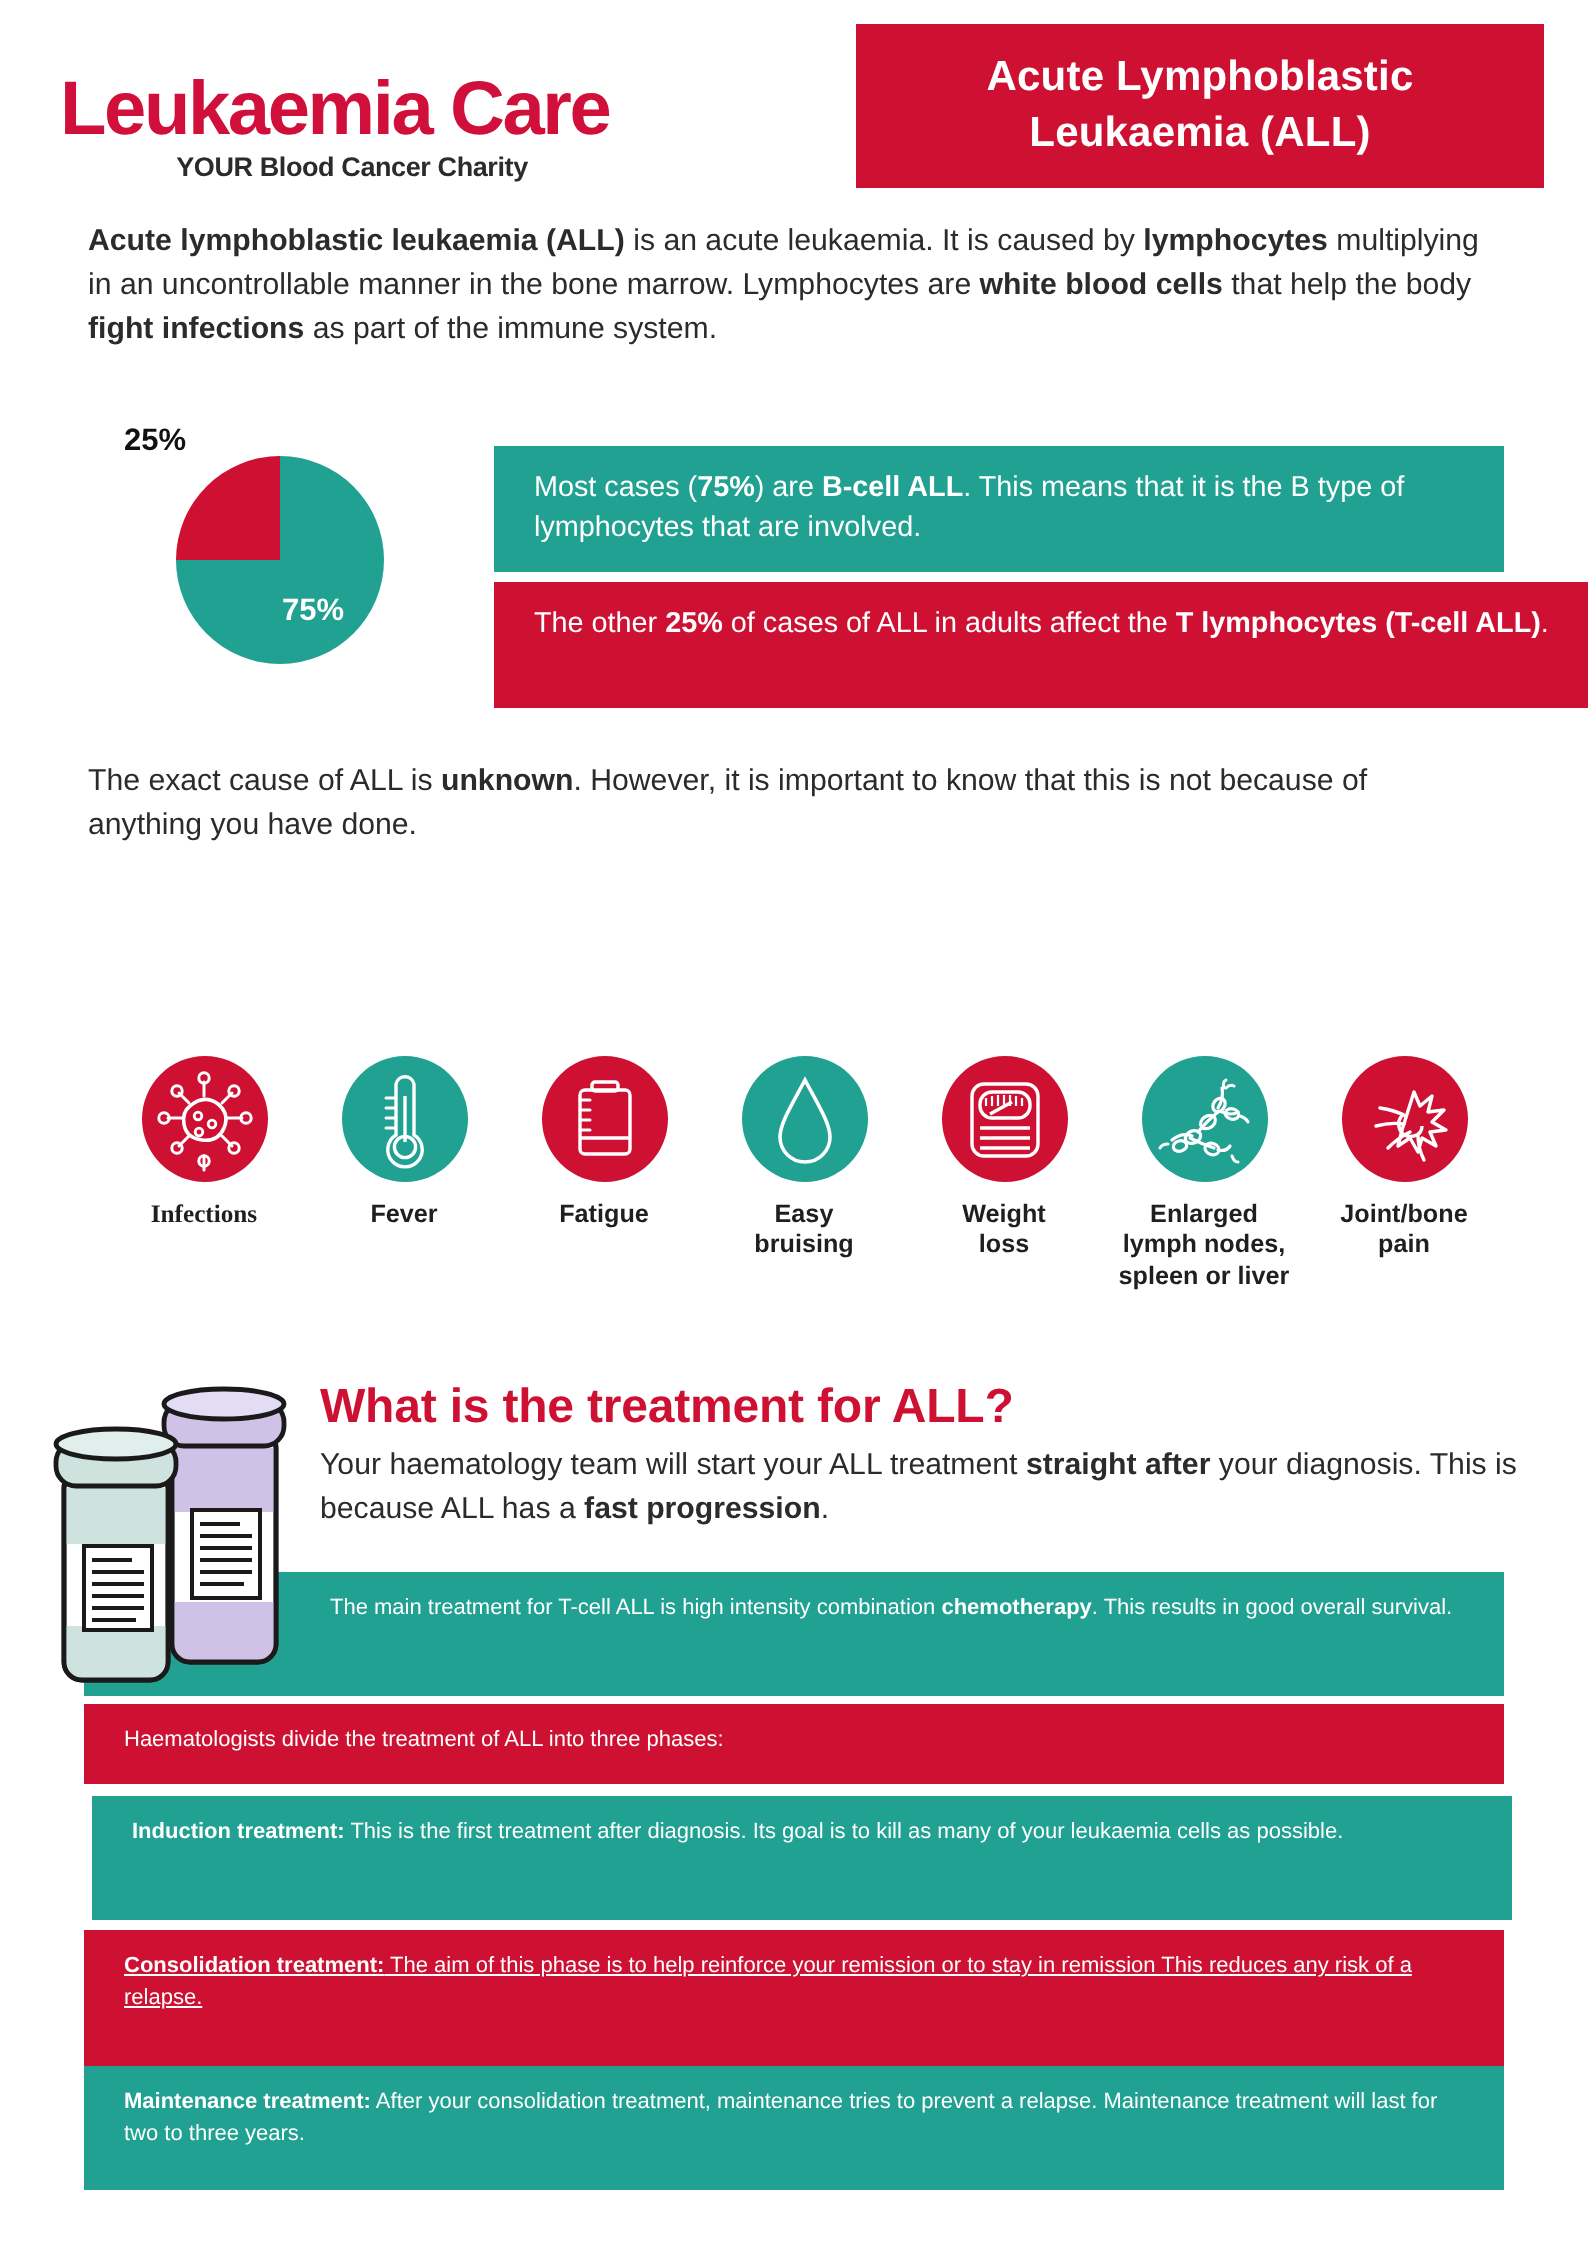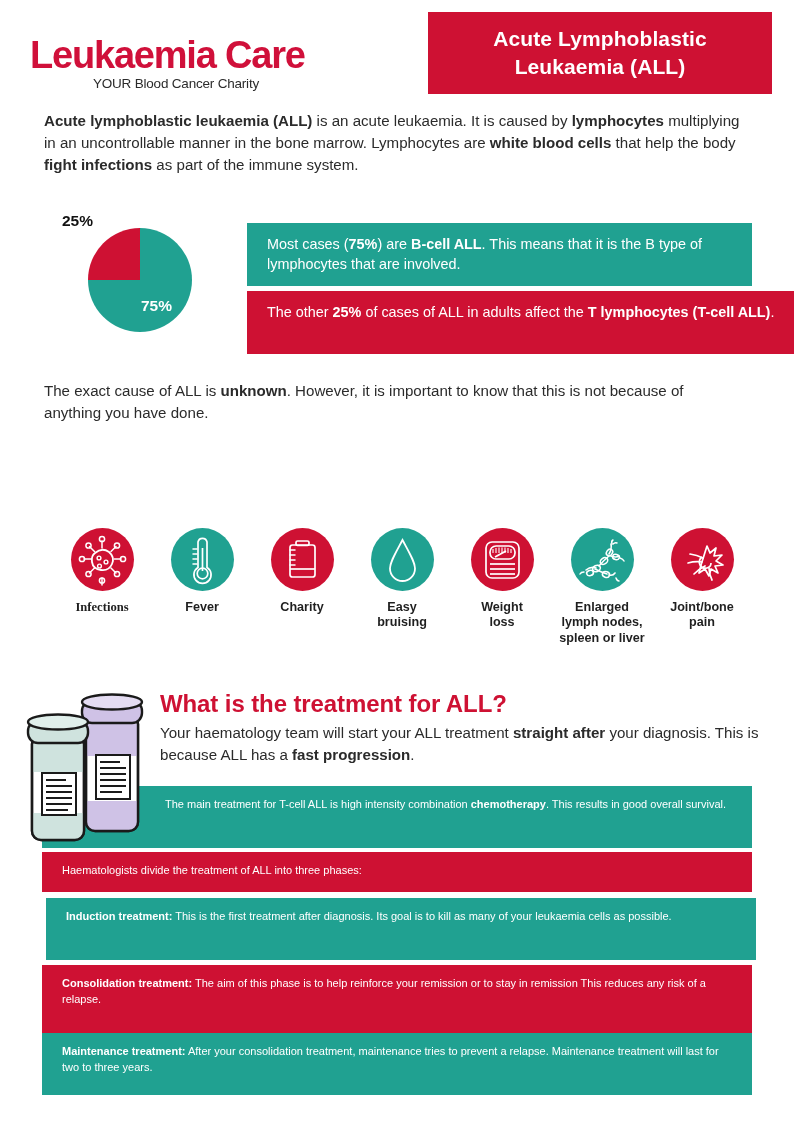--- a/index.html
+++ b/index.html
@@ -13,21 +13,21 @@
   }
   .page{position:relative;width:794px;height:1123px;}
 
   
   .logo{position:absolute;left:30px;top:20px;width:330px;margin-top:16px;}
   .logo-main{
     font-size:38px;font-weight:bold;color:#d0103a;
     letter-spacing:-1.2px;line-height:1;
   }
   .logo-sub{
-    font-size:13.5px;font-weight:normal;color:#2b2b2b;
+    font-size:13.5px;font-weight:bold;color:#2b2b2b;
     text-align:center;letter-spacing:-0.2px;margin-top:2px;
     width:292px;
   }
   .title-box{
     position:absolute;left:428px;top:12px;width:344px;height:82px;
     background:#ce1133;color:#ffffff;
     display:flex;align-items:center;justify-content:center;
     text-align:center;
   }
   .title-box .t{
@@ -99,21 +99,21 @@
   .bar{
     position:absolute;
     color:#ffffff;font-size:11px;line-height:1.42;
     box-sizing:border-box;
     padding:11px 18px 11px 20px;
   }
   .bar b{font-weight:bold;}
   #bar-chemo{left:145px;top:786px;width:607px;height:62px;}
   #bar-phases{left:42px;top:852px;width:710px;height:40px;}
   #bar-induction{left:46px;top:898px;width:710px;height:62px;}
-  #bar-consolidation{left:42px;top:965px;width:710px;height:72px;}
+  #bar-consolidation{left:42px;top:965px;width:710px;height:72px;text-decoration:underline;}
   #bar-maintenance{left:42px;top:1033px;width:710px;height:62px;}
 
   
   .vial-backdrop{
     position:absolute;left:42px;top:786px;width:104px;height:62px;
     background:#20a191;
   }
 </style>
 </head>
 <body>
@@ -206,21 +206,21 @@
         <line x1="19" y1="41" x2="44" y2="41"></line>
       </g>
       <g stroke="#fff" stroke-width="1.5" stroke-linecap="round">
         <line x1="19" y1="22" x2="24" y2="22"></line>
               <line x1="19" y1="27" x2="24" y2="27"></line>
         <line x1="19" y1="32" x2="24" y2="32"></line>
               <line x1="19" y1="37" x2="24" y2="37"></line>
       </g>
     </svg>
         </div>
-        <div class="sym-label">Charity</div>
+        <div class="sym-label">Fatigue</div>
       </div>
       <div class="sym" style="left: 304px;">
         <div class="circ" style="background: rgb(32, 161, 145);">
           <svg width="63" height="63" viewBox="0 0 63 63">
       <path d="M31.5 12 C24 26 19 34 19 40.5 a12.5 12.5 0 0 0 25 0 C44 34 39 26 31.5 12 z" fill="none" stroke="#fff" stroke-width="1.8"></path>
     </svg>
         </div>
         <div class="sym-label">Easy<br>bruising</div>
       </div>
       <div class="sym" style="left: 404px;">

